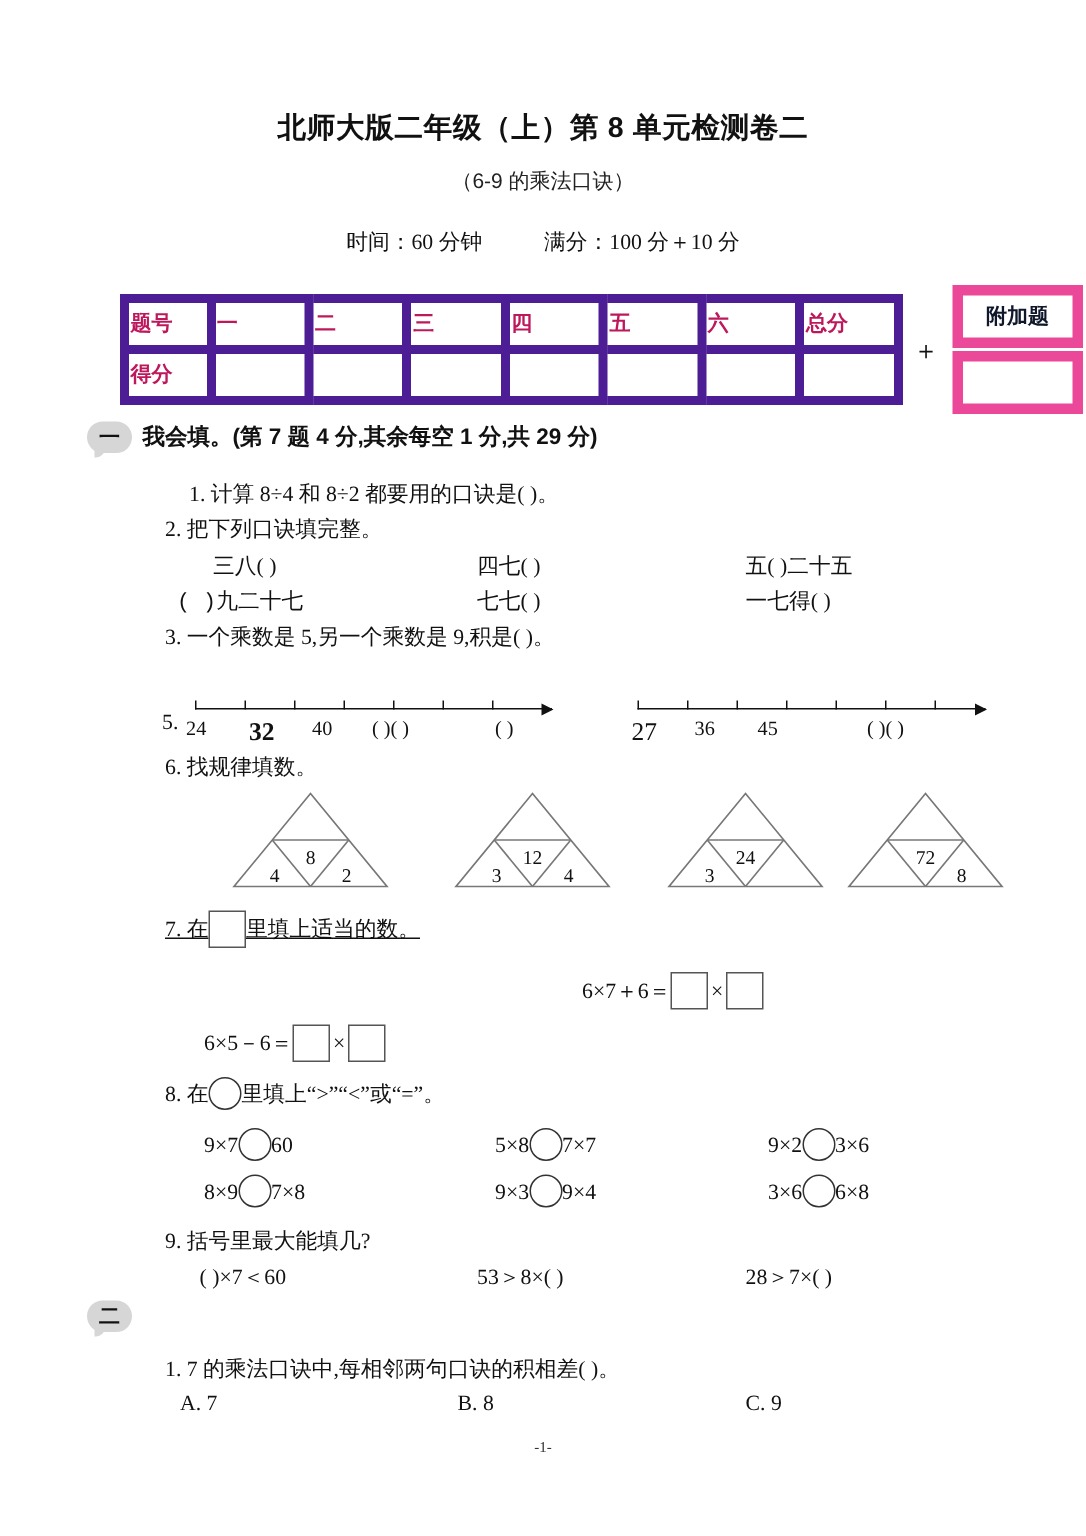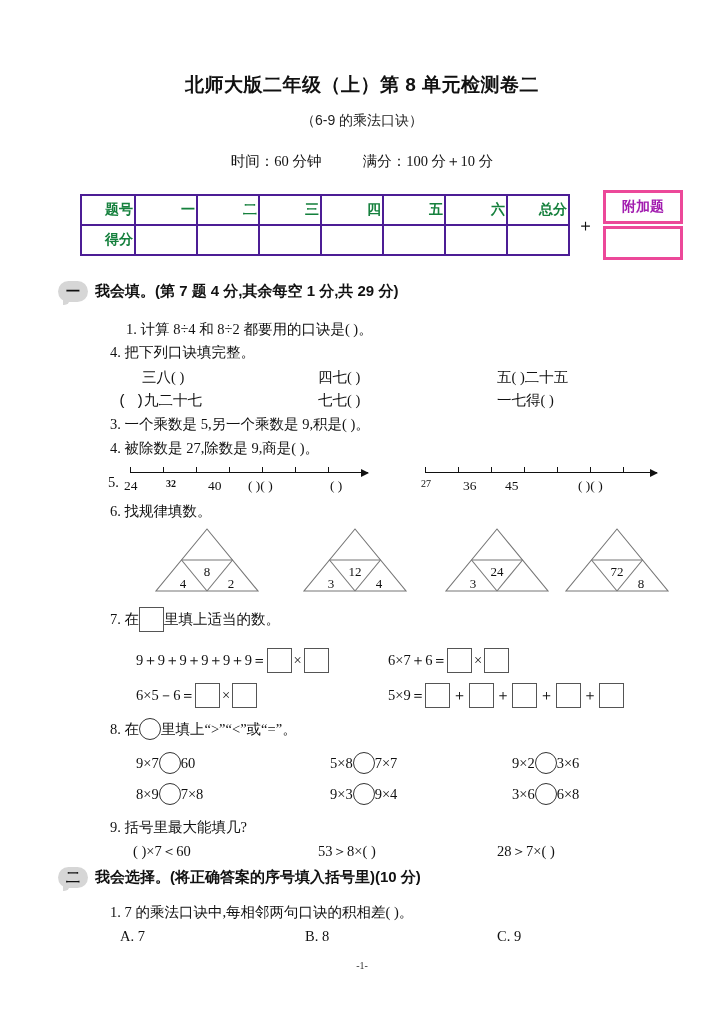--- a/index.html
+++ b/index.html
@@ -24,30 +24,30 @@
   .timeline-row{
     position:absolute;left:0;top:152px;width:724px;text-align:center;
     font-size:14.5px;color:#111;
   }
   .timeline-row .gap{display:inline-block;width:34px;}
 
   
   .score-wrap{position:absolute;left:80px;top:188px;display:flex;align-items:center;}
   table.score{border-collapse:collapse;}
   table.score td{
-    border:2px solid #4c1d95;height:26px;text-align:right;vertical-align:middle;
-    font-family:"Liberation Sans","DejaVu Sans",sans-serif;font-size:14px;font-weight:bold;color:#15803d;
+    border:6px solid #4c1d95;height:26px;text-align:left;vertical-align:middle;
+    font-family:"Liberation Sans","DejaVu Sans",sans-serif;font-size:14px;font-weight:bold;color:#be185d;
   }
   table.score td.lbl{width:50px;}
   table.score td.col{width:58px;}
   table.score td.sum{width:58px;}
   .plus{font-size:17px;padding:0 7px;color:#111;font-family:"Liberation Sans",sans-serif;}
   table.extra td{
-    border:3px solid #ec4899;height:26px;width:72px;text-align:center;vertical-align:middle;
-    font-family:"Liberation Sans","DejaVu Sans",sans-serif;font-size:14px;font-weight:bold;color:#a21caf;
+    border:7px solid #ec4899;height:26px;width:72px;text-align:center;vertical-align:middle;
+    font-family:"Liberation Sans","DejaVu Sans",sans-serif;font-size:14px;font-weight:bold;color:#0f172a;
   }
 
   
   .section{position:absolute;left:58px;display:flex;align-items:center;}
   .sec-badge{
     width:30px;height:21px;border-radius:11px;background:#d6d6d6;color:#111;
     font-family:"Liberation Sans","DejaVu Sans",sans-serif;font-size:14px;font-weight:bold;
     display:flex;align-items:center;justify-content:center;position:relative;flex:0 0 auto;
   }
   .sec-badge:after{
@@ -137,58 +137,57 @@
       </table>
   </div>
 
   <div class="section" style="top:281px;">
     <div class="sec-badge">一</div>
     <div class="sec-text">我会填。(第 7 题 4 分,其余每空 1 分,共 29 分)</div>
   </div>
 
   <div class="q" style="left:126px;top:320px;">1. 计算 8÷4 和 8÷2 都要用的口诀是(                  )。</div>
 
-  <div class="q" style="left:110px;top:343px;">4. 把下列口诀填完整。</div>
+  <div class="q" style="left:110px;top:343px;">2. 把下列口诀填完整。</div>
   <div class="q" style="left:142px;top:368px;">三八(             )</div>
   <div class="q" style="left:318px;top:368px;">四七(             )</div>
   <div class="q" style="left:497px;top:368px;">五(           )二十五</div>
   <div class="q" style="left:118px;top:391px;font-family:Liberation Mono, monospace;">(            )九二十七</div>
   <div class="q" style="left:318px;top:391px;">七七(             )</div>
   <div class="q" style="left:497px;top:391px;">一七得(            )</div>
 
   <div class="q" style="left:110px;top:415px;">3. 一个乘数是 5,另一个乘数是 9,积是(          )。</div>
-  <div class="q" style="left:110px;top:439px;">4. 被除数是 27,除数是 9,商是(         )。</div>
 
   <div class="q" style="left:108px;top:474px;">5.</div>
 
   <div class="numline" style="left:130px;top:472px;width:238px;">
     <div class="tick" style="left:0px;top:-5px;"></div>
     <div class="tick" style="left:33px;top:-5px;"></div>
     <div class="tick" style="left:66px;top:-5px;"></div>
     <div class="tick" style="left:99px;top:-5px;"></div>
     <div class="tick" style="left:132px;top:-5px;"></div>
     <div class="tick" style="left:165px;top:-5px;"></div>
     <div class="tick" style="left:198px;top:-5px;"></div>
   </div>
   <div class="q" style="left:124px;top:478px;font-size:13.5px;">24</div>
-  <div class="q" style="left:166px;top:478px;font-size:10px;font-weight:bold;">32</div>
+  <div class="q" style="left:166px;top:478px;font-size:17px;font-weight:bold;">32</div>
   <div class="q" style="left:208px;top:478px;font-size:13.5px;">40</div>
   <div class="q" style="left:248px;top:478px;font-size:13.5px;">(      )(      )</div>
   <div class="q" style="left:330px;top:478px;font-size:13.5px;">(      )</div>
 
   <div class="numline" style="left:425px;top:472px;width:232px;">
     <div class="tick" style="left:0px;top:-5px;"></div>
     <div class="tick" style="left:33px;top:-5px;"></div>
     <div class="tick" style="left:66px;top:-5px;"></div>
     <div class="tick" style="left:99px;top:-5px;"></div>
     <div class="tick" style="left:132px;top:-5px;"></div>
     <div class="tick" style="left:165px;top:-5px;"></div>
     <div class="tick" style="left:198px;top:-5px;"></div>
   </div>
-  <div class="q" style="left:421px;top:478px;font-size:10px;">27</div>
+  <div class="q" style="left:421px;top:478px;font-size:17px;">27</div>
   <div class="q" style="left:463px;top:478px;font-size:13.5px;">36</div>
   <div class="q" style="left:505px;top:478px;font-size:13.5px;">45</div>
   <div class="q" style="left:578px;top:478px;font-size:13.5px;">(      )(      )</div>
 
   <div class="q" style="left:110px;top:502px;">6. 找规律填数。</div>
 
   <div class="tri" style="left:152px;top:526px;">
     <svg width="110" height="68" viewBox="0 0 110 68">
       <polygon points="55,3 106,65 4,65" fill="none" stroke="#777" stroke-width="1.1"></polygon>
       <line x1="29.5" y1="34" x2="80.5" y2="34" stroke="#777" stroke-width="1.1"></line>
@@ -229,39 +228,33 @@
       <polygon points="55,3 106,65 4,65" fill="none" stroke="#777" stroke-width="1.1"></polygon>
       <line x1="29.5" y1="34" x2="80.5" y2="34" stroke="#777" stroke-width="1.1"></line>
       <line x1="29.5" y1="34" x2="55" y2="65" stroke="#777" stroke-width="1.1"></line>
       <line x1="80.5" y1="34" x2="55" y2="65" stroke="#777" stroke-width="1.1"></line>
       <text x="55" y="50" text-anchor="middle">72</text>
       <text x="31" y="62" text-anchor="middle"></text>
       <text x="79" y="62" text-anchor="middle">8</text>
     </svg>
   </div>
 
-  <div class="qi" style="left:110px;top:607px;">
+  <div class="qi" style="left:110px;top:607px;text-decoration:underline;">
     <span>7. 在</span><span class="bx"></span><span>里填上适当的数。</span>
   </div>
 
-  <div class="qi" style="left:136px;top:648px;">
-    <span>9＋9＋9＋9＋9＋9＝</span><span class="bx"></span><span class="op">×</span><span class="bx"></span>
-  </div>
 
   <div class="qi" style="left:388px;top:648px;text-align:center;">
     <span>6×7＋6＝</span><span class="bx"></span><span class="op">×</span><span class="bx"></span>
   </div>
 
   <div class="qi" style="left:136px;top:683px;">
     <span>6×5－6＝</span><span class="bx"></span><span class="op">×</span><span class="bx"></span>
   </div>
 
-  <div class="qi" style="left:388px;top:683px;">
-    <span>5×9＝</span><span class="bx"></span><span class="op">＋</span><span class="bx"></span><span class="op">＋</span><span class="bx"></span><span class="op">＋</span><span class="bx"></span><span class="op">＋</span><span class="bx"></span>
-  </div>
 
   <div class="qi" style="left:110px;top:718px;">
     <span>8. 在</span><span class="cir"></span><span>里填上“&gt;”“&lt;”或“=”。</span>
   </div>
 
   <div class="qi" style="left:136px;top:752px;">
     <span>9×7</span><span class="cir"></span><span>60</span>
   </div>
   <div class="qi" style="left:330px;top:752px;">
     <span>5×8</span><span class="cir"></span><span>7×7</span>
@@ -279,21 +272,20 @@
     <span>3×6</span><span class="cir"></span><span>6×8</span>
   </div>
 
   <div class="q" style="left:110px;top:818px;">9. 括号里最大能填几?</div>
   <div class="q" style="left:133px;top:842px;">(          )×7＜60</div>
   <div class="q" style="left:318px;top:842px;">53＞8×(         )</div>
   <div class="q" style="left:497px;top:842px;">28＞7×(         )</div>
 
   <div class="section" style="top:867px;">
     <div class="sec-badge">二</div>
-    <div class="sec-text">我会选择。(将正确答案的序号填入括号里)(10 分)</div>
   </div>
 
   <div class="q" style="left:110px;top:903px;">1. 7 的乘法口诀中,每相邻两句口诀的积相差(           )。</div>
   <div class="q" style="left:120px;top:928px;">A. 7</div>
   <div class="q" style="left:305px;top:928px;">B. 8</div>
   <div class="q" style="left:497px;top:928px;">C. 9</div>
 
   <div class="footer">-1-</div>
 </div>
 

